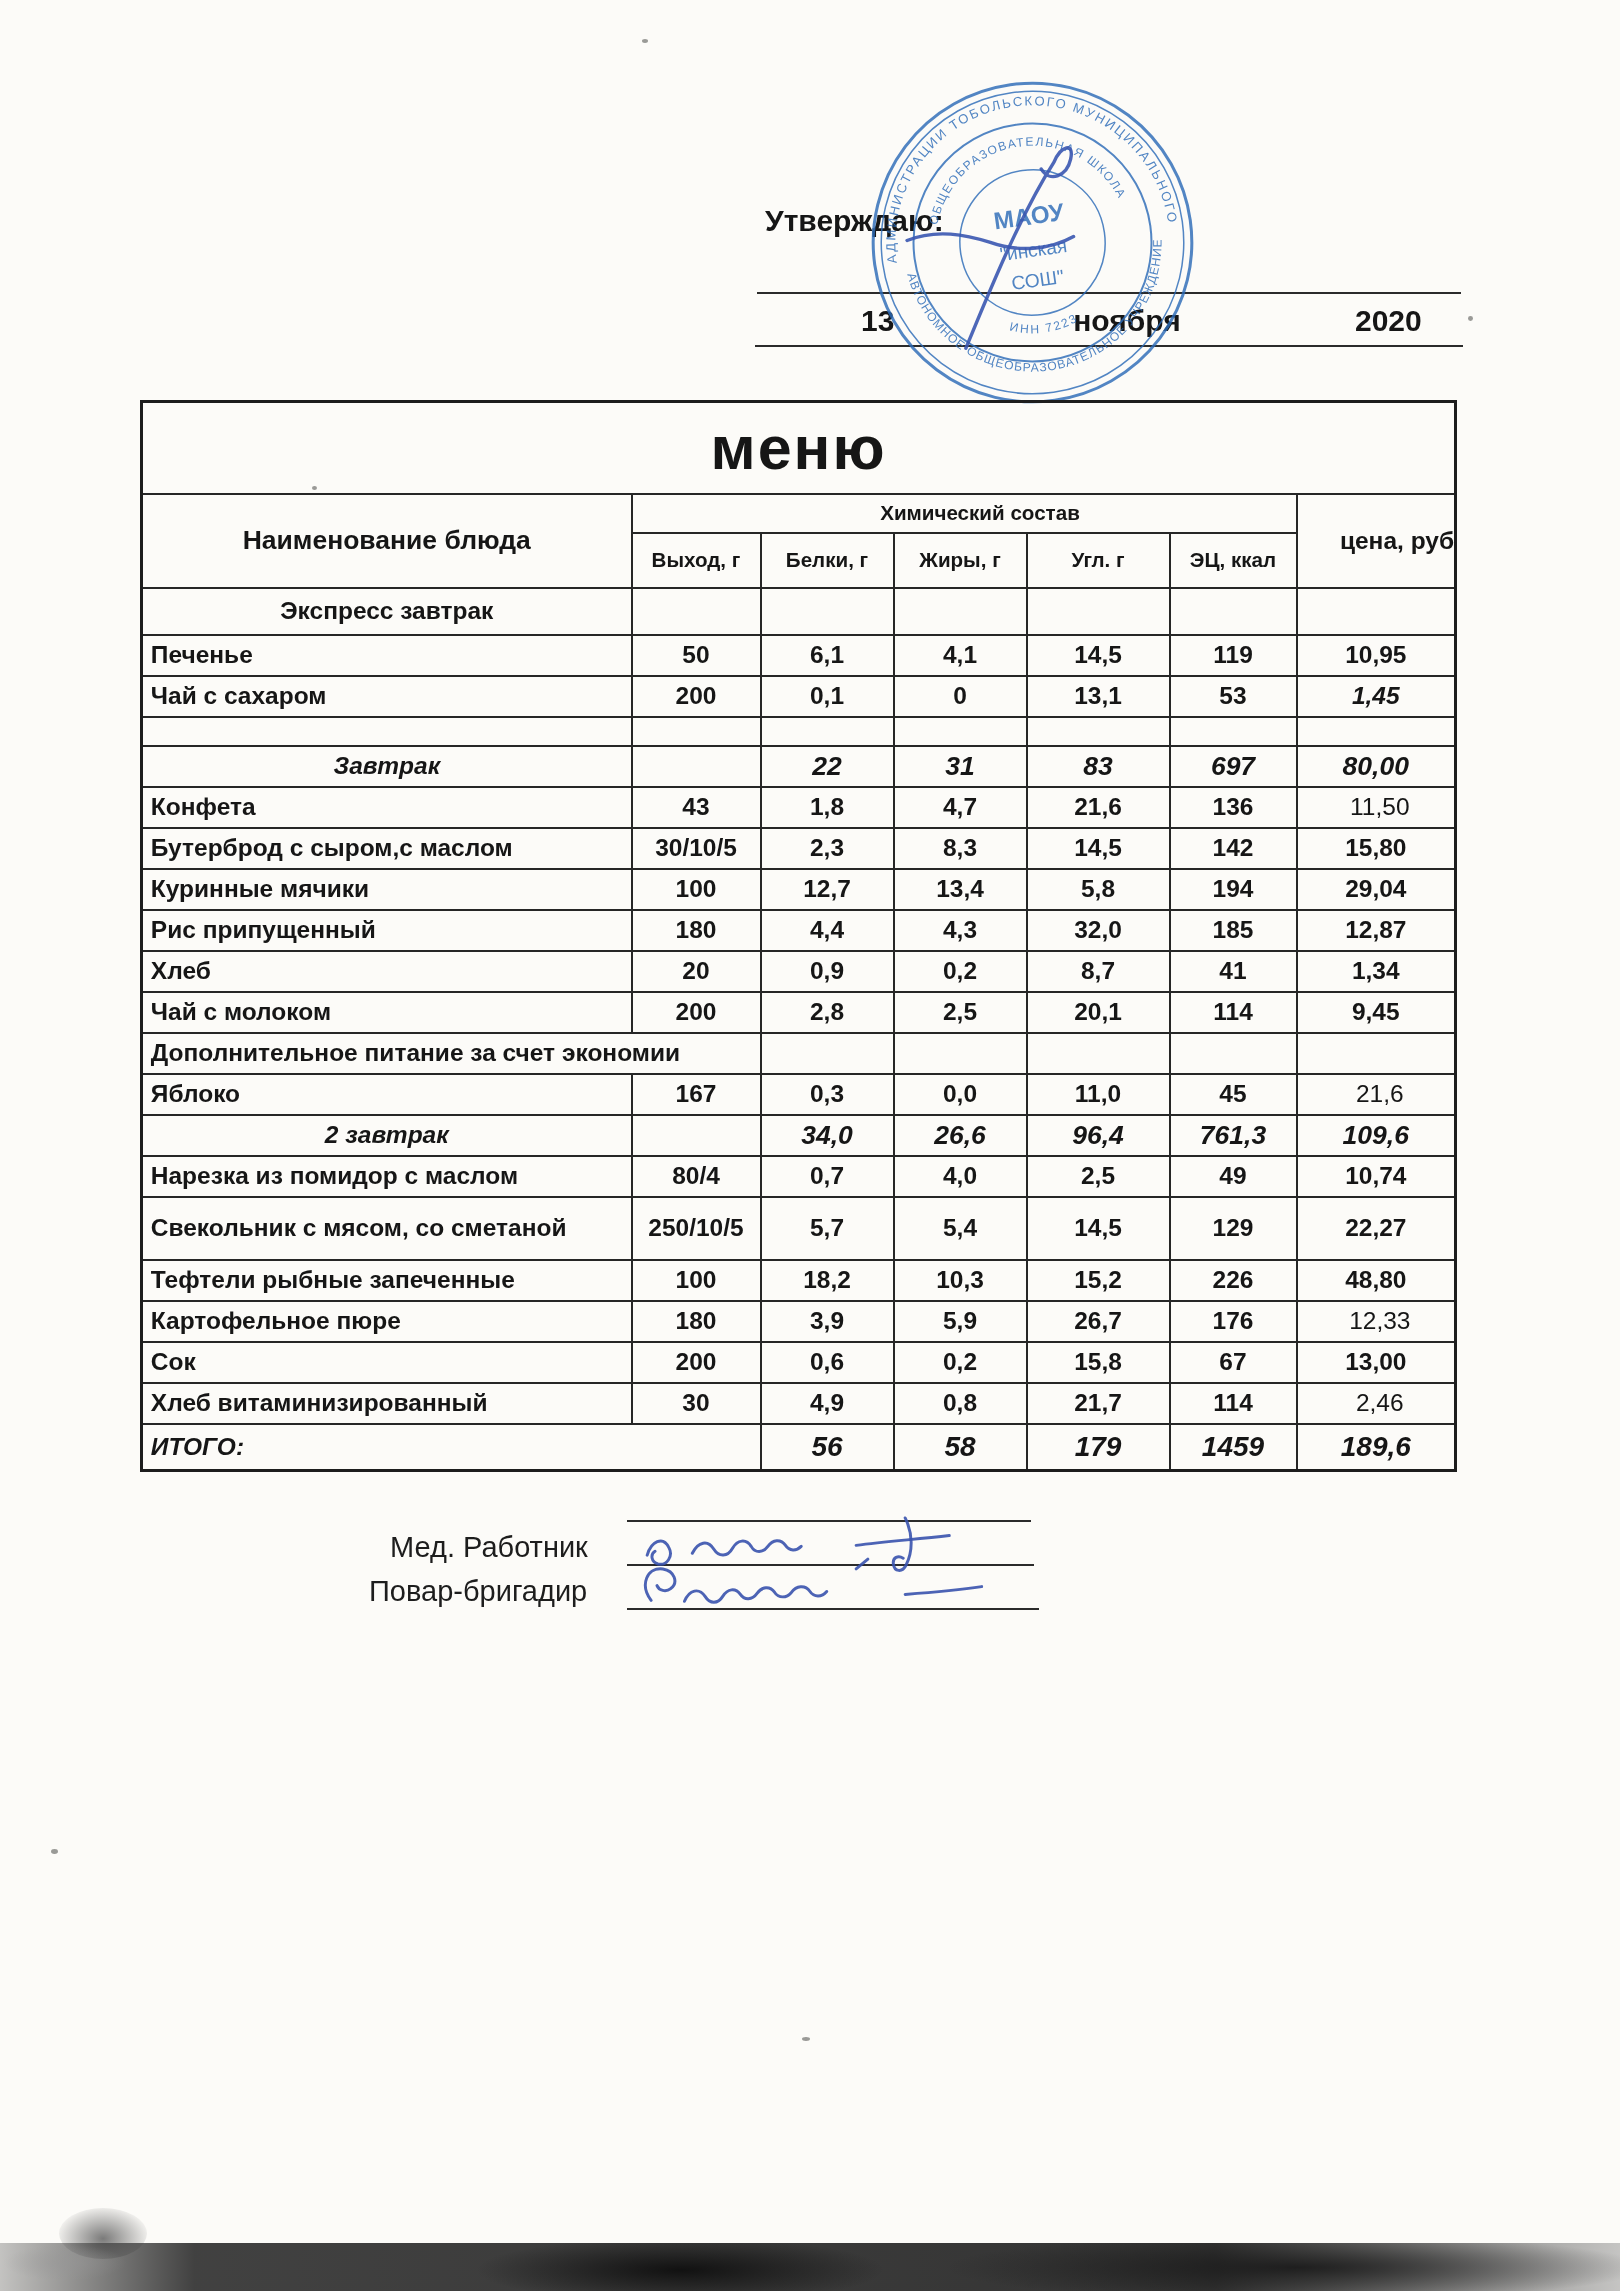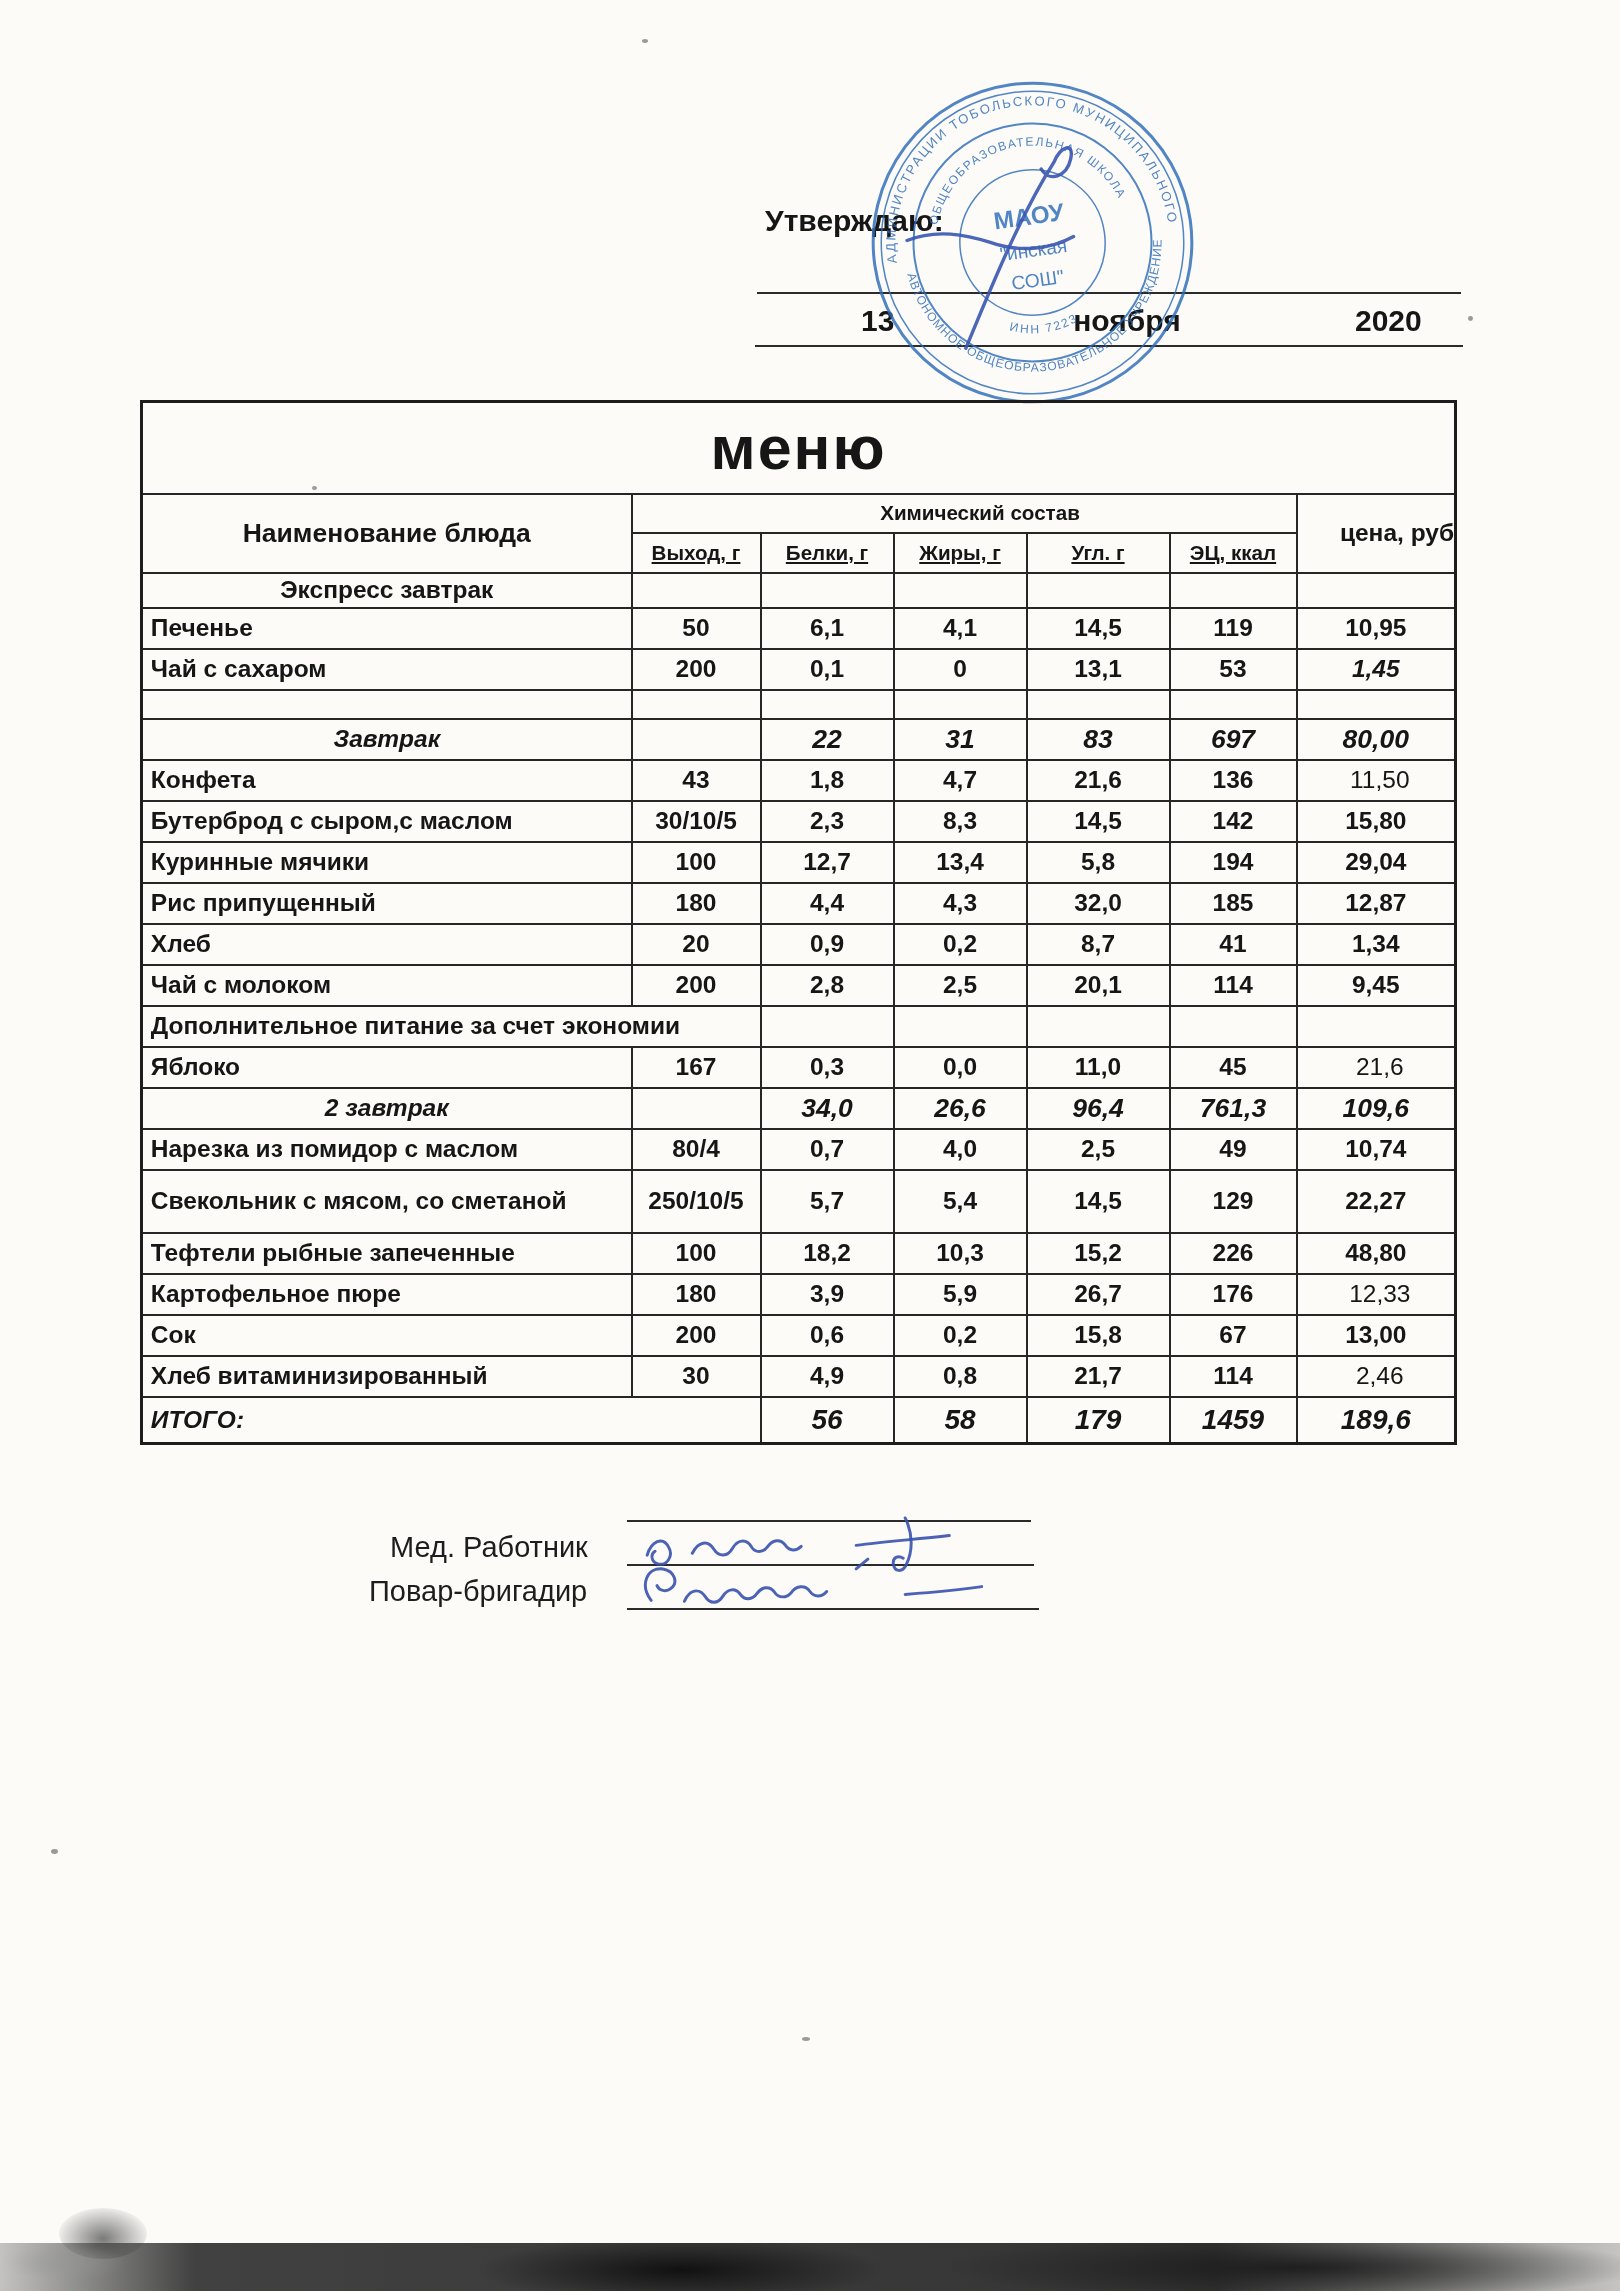--- a/index.html
+++ b/index.html
@@ -37,30 +37,30 @@
   }
   .menu-table th, .menu-table td {
     border:2px solid #262626;
     vertical-align:middle;
     overflow:hidden; white-space:nowrap;
   }
   .t-title { height:92px; font-size:61px; font-weight:bold; text-align:center; letter-spacing:2px; }
   .th-dish  { font-size:26.5px; font-weight:bold; text-align:center; }
   .th-chem  { height:39px; font-size:20.6px; font-weight:bold; text-align:center;padding-left:32px; }
   .th-price { font-size:24.5px; font-weight:bold; text-align:right; }
-  .th-sub   { height:40px; font-size:20.6px; font-weight:bold; text-align:center;text-decoration:underline; }
+  .th-sub   { height:55px; font-size:20.6px; font-weight:bold; text-align:center; }
 
   .menu-table td { height:41px; font-size:24.5px; }
   .c-name    { text-align:left; padding:2px 7.8px; font-weight:bold; }
   .c-num     { text-align:center; font-weight:bold; }
   .c-section { text-align:center; font-weight:bold; }
   .c-wide    { text-align:left; padding-left:7.8px; font-weight:bold; }
   .c-summary { text-align:center; font-weight:bold; font-style:italic; font-size:26.5px; }
   .c-total   { text-align:left; padding-left:7.8px; font-weight:bold; font-style:italic; font-size:30px; }
-  .r-section td { height:35px; }
+  .r-section td { height:47px; }
   .r-empty td   { height:29px; }
   .tall td      { height:63px; }
   .r-total td   { height:47px; }
   .r-summary .c-num { font-style:italic; font-size:26.5px; }
   .r-total   .c-num { font-style:italic; font-size:28px; }
   .p-regular { font-weight:normal;padding-left:8px; }
   .p-italic  { font-style:italic; }
 
   
   .sig-label { position:absolute; font-size:29px; color:#1d1d1d; }

